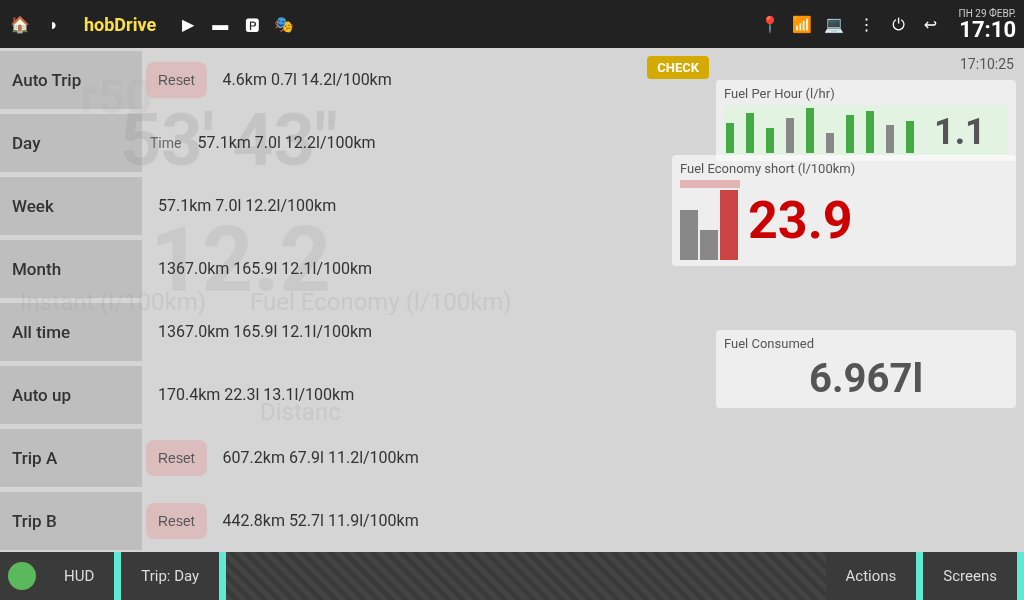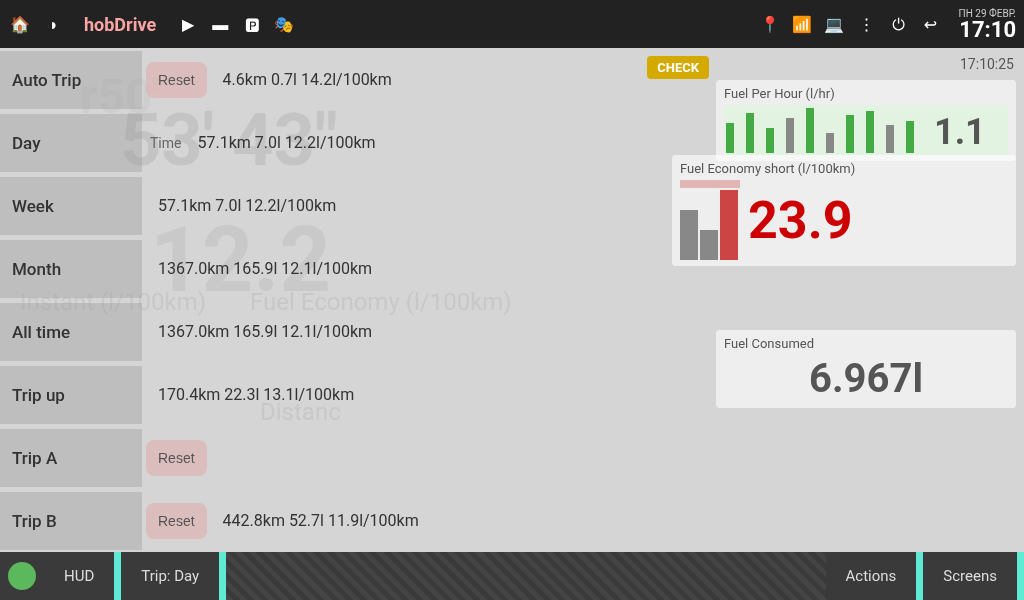--- a/index.html
+++ b/index.html
@@ -32,21 +32,21 @@
       gap: 8px;
     }
     .status-right {
       display: flex;
       align-items: center;
       gap: 8px;
     }
     .app-name {
       font-size: 18px;
       font-weight: bold;
-      color: #fca5a5;
+      color: #fde047;
       margin: 0 12px;
     }
     .status-icon {
       width: 24px;
       height: 24px;
       display: inline-flex;
       align-items: center;
       justify-content: center;
       font-size: 16px;
       color: white;
@@ -335,26 +335,27 @@
       </div>
       <div class="trip-row">
         <div class="trip-label">Month</div>
         <div class="trip-value">1367.0km 165.9l 12.1l/100km</div>
       </div>
       <div class="trip-row">
         <div class="trip-label">All time</div>
         <div class="trip-value">1367.0km 165.9l 12.1l/100km</div>
       </div>
       <div class="trip-row">
-        <div class="trip-label">Trip up</div>
+        <div class="trip-label">Auto up</div>
         <div class="trip-value">170.4km 22.3l 13.1l/100km</div>
       </div>
       <div class="trip-row">
         <div class="trip-label">Trip A</div>
         <button class="trip-reset-btn">Reset</button>
+        <div class="trip-value">607.2km 67.9l 11.2l/100km</div>
       </div>
       <div class="trip-row">
         <div class="trip-label">Trip B</div>
         <button class="trip-reset-btn">Reset</button>
         <div class="trip-value">442.8km 52.7l 11.9l/100km</div>
       </div>
     </div>
 </div>
 
 <div class="check-badge">CHECK</div>

